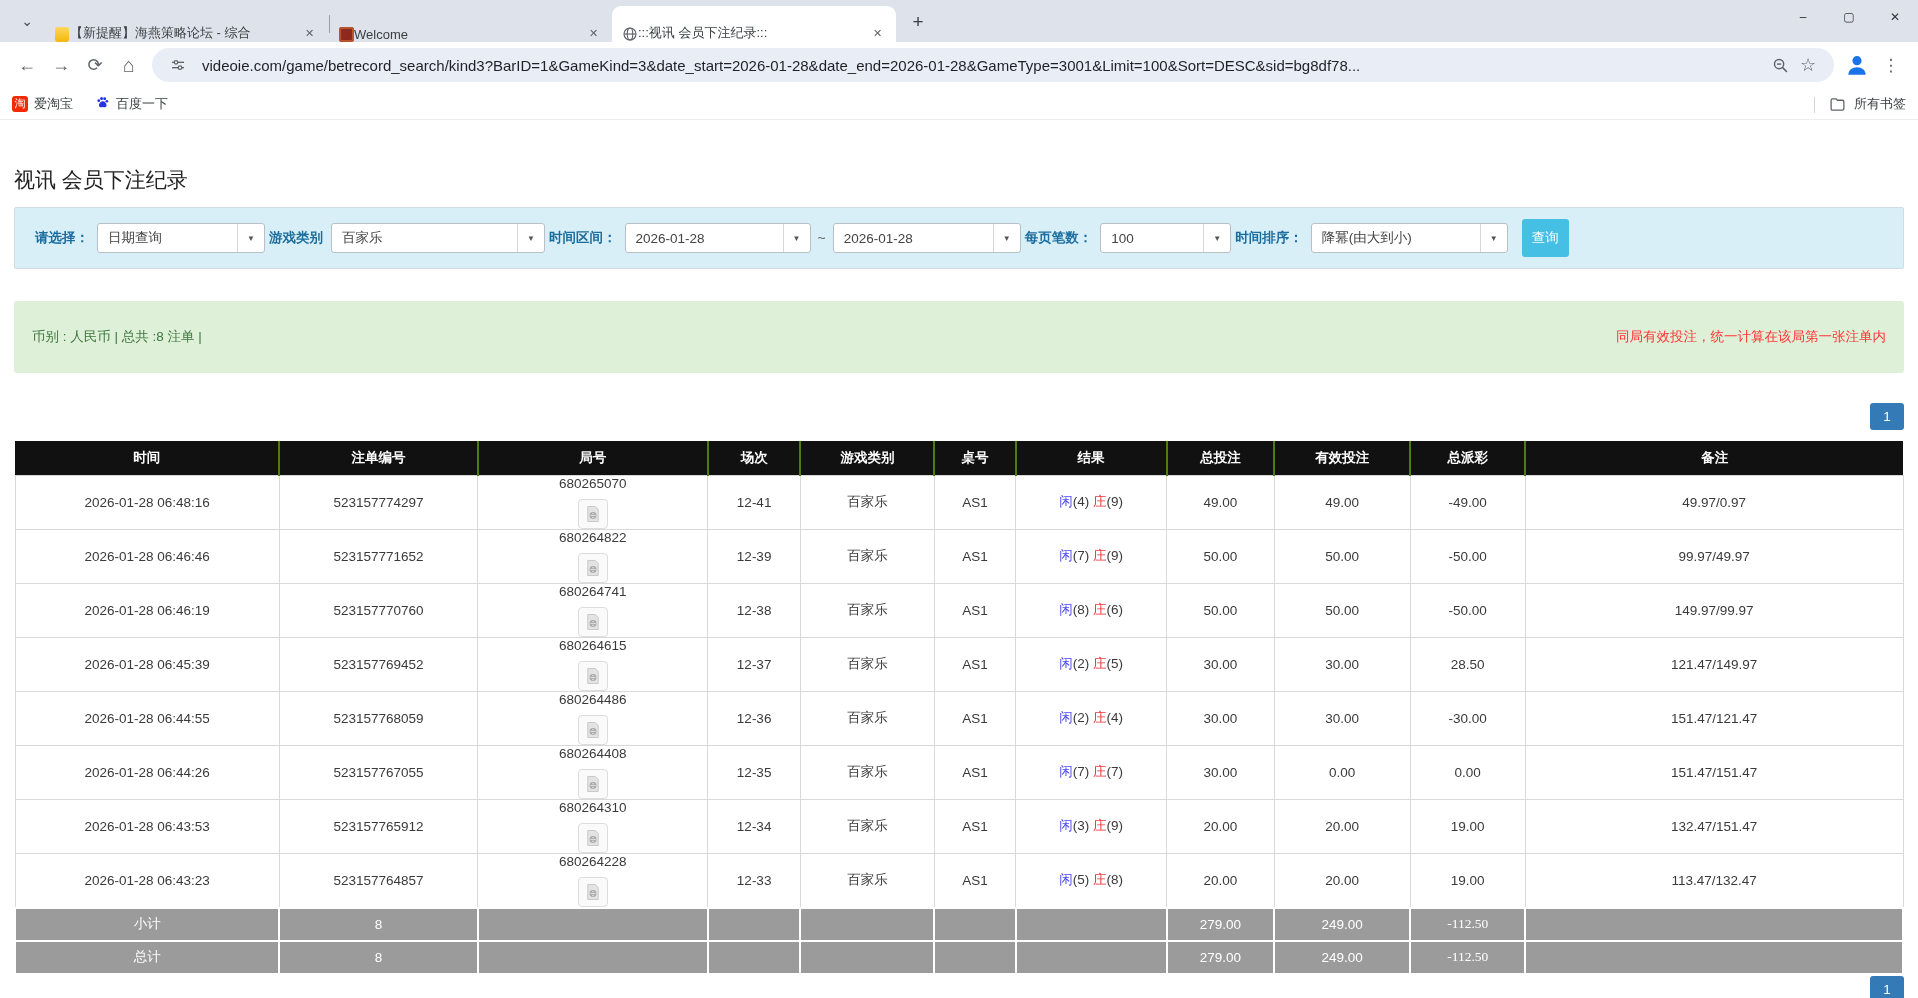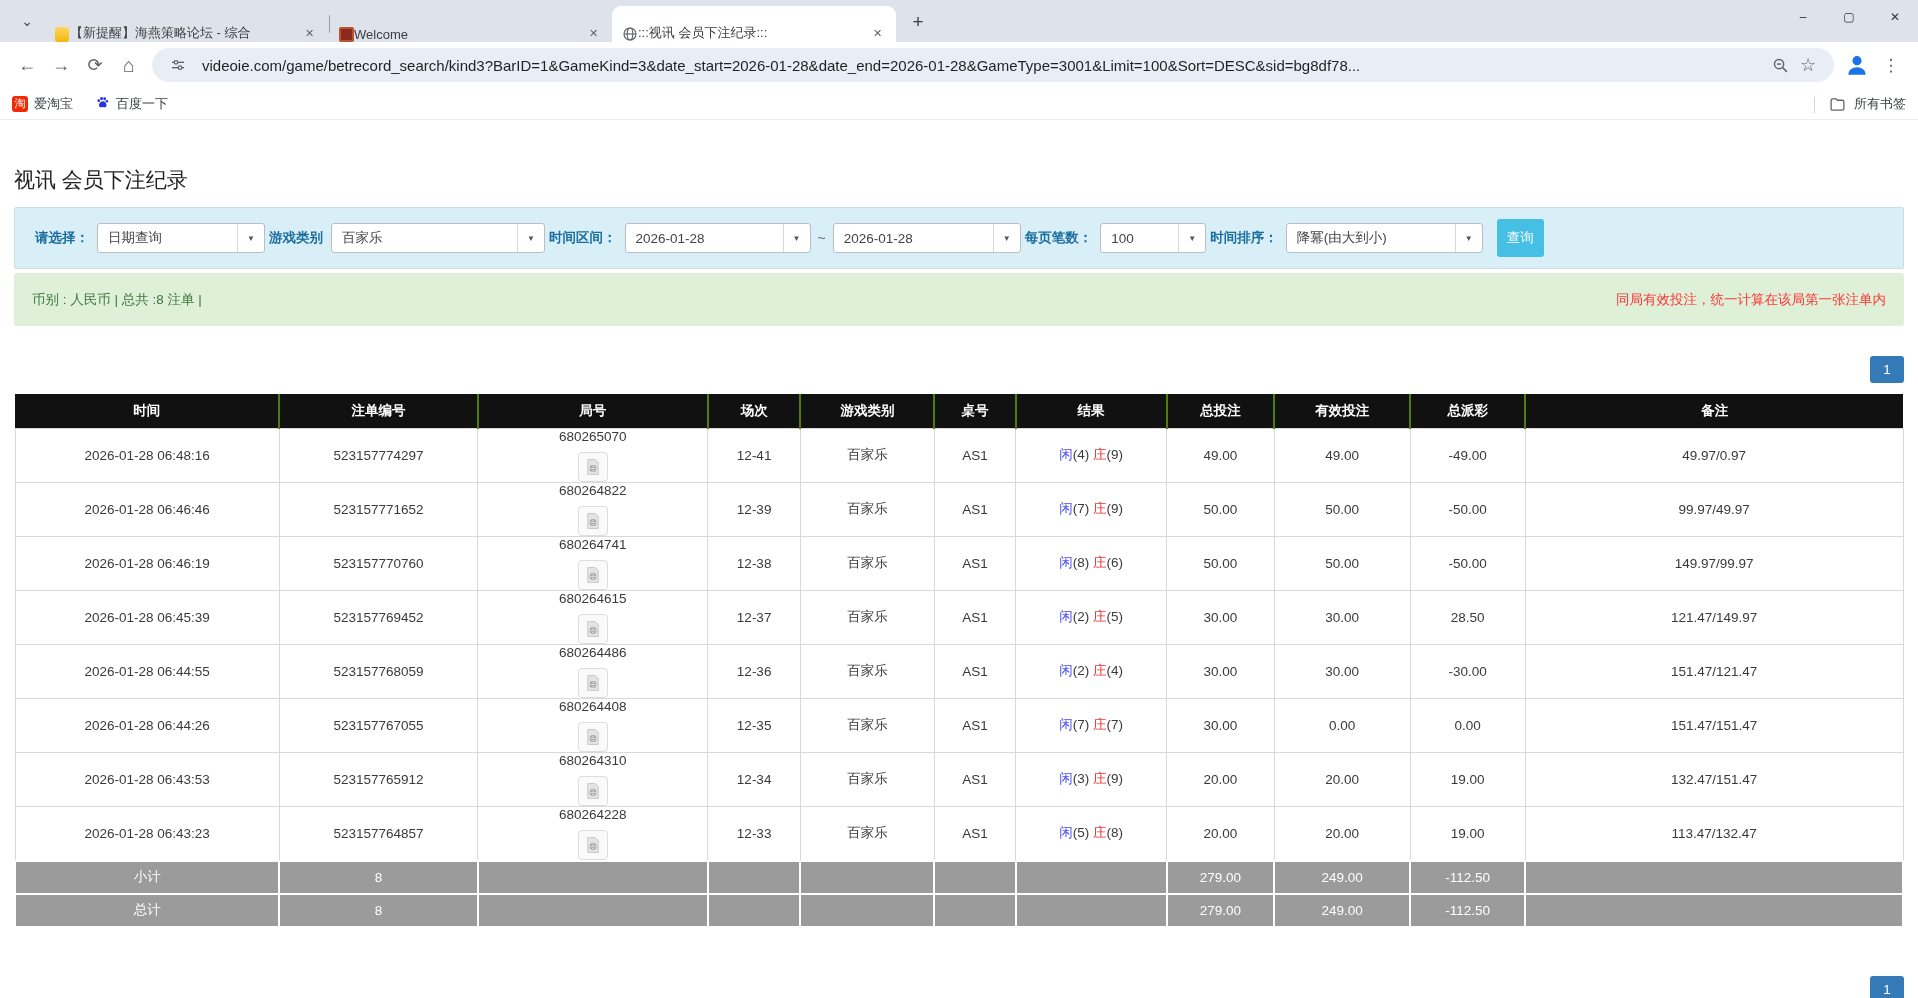--- a/index.html
+++ b/index.html
@@ -51,39 +51,39 @@
   .f-label { font-size:13.5px; font-weight:bold; color:#1b6d9e; margin:0 8px 0 4px; white-space:nowrap; }
   .dd { height:30px; background:#fff; border:1px solid #b9bfc4; border-radius:3px; display:flex; align-items:stretch;
     font-size:13.5px; color:#444; }
   .dd .dd-val { flex:1; display:flex; align-items:center; padding:0 10px; white-space:nowrap; overflow:hidden; }
   .dd .dd-arrow { width:27px; border-left:1px solid #d7d7d7; display:flex; align-items:center; justify-content:center;
     font-size:8px; color:#555; }
   .tilde { color:#666; font-size:14px; margin:0 7px; }
   .query-btn { width:47px; height:38px; margin-left:14px; background:#45bfe3; border:none; border-radius:3px;
     color:#fff; font-size:13.5px; cursor:pointer; font-family:inherit; }
 
-  .summary-bar { margin-top:4px; height:53px; background:#dff0d8; border-radius:3px; display:flex;
+  .summary-bar { margin-top:32px; height:72px; background:#dff0d8; border-radius:3px; display:flex;
     align-items:center; justify-content:space-between; padding:0 18px; }
   .summary-left { font-size:13.5px; color:#3c763d; }
   .summary-right { font-size:13.5px; color:#f33; }
 
   .pager-row { margin-top:30px; height:27px; display:flex; justify-content:flex-end; }
   .page-btn { min-width:34px; height:27px; background:#337ab7; border-radius:3px; color:#fff; font-size:13.5px;
     display:flex; align-items:center; justify-content:center; padding:0 6px; cursor:pointer; }
   .pager-bottom { position:absolute; right:14px; top:976px; }
 
   table.bet-table { width:100%; margin-top:11px; border-collapse:collapse; }
   .bet-table th { background:#111; color:#fff; font-size:13.5px; font-weight:bold; height:34px; border-left:2px solid #4d7c0f; }
   .bet-table th:first-child { border-left:none; }
   .bet-table td { height:54px; background:#fff; border:1px solid #d9d9d9; text-align:center;
     font-size:13.5px; color:#3a3a3a; }
   .bet-table tr.sumrow td { background:#9b9b9b; color:#fff; height:33px; border:2px solid #fff; }
   .blue { color:#3578e5; }
   .red { color:#ee2c2c; }
-  .sum-red { color:#e03535; }
+  .sum-red { color:#e03535;font-family:Liberation Serif, serif; }
   .res-b { color:#4a4af0; }
   .res-r { color:#e33; }
   .round-cell { display:inline-flex; align-items:center; gap:8px;flex-direction:column; }
   .video-btn { width:30px; height:30px; background:#fafafa; border:1px solid #ddd; border-radius:4px;
     display:inline-flex; align-items:center; justify-content:center; cursor:pointer; }
 
   
   .c0{width:14.0%} .c1{width:10.5%} .c2{width:12.2%} .c3{width:4.9%} .c4{width:7.1%} .c5{width:4.3%}
   .c6{width:8.0%} .c7{width:5.7%} .c8{width:7.2%} .c9{width:6.1%} .c10{width:20.0%}
 </style>
@@ -206,21 +206,21 @@
     <div class="dd" style="width:186px">
       <span class="dd-val">2026-01-28</span>
       <span class="dd-arrow">▼</span>
     </div>
     <span class="tilde">~</span>
     <div class="dd" style="width:188px">
       <span class="dd-val">2026-01-28</span>
       <span class="dd-arrow">▼</span>
     </div>
     <span class="f-label">每页笔数：</span>
-    <div class="dd" style="width:106px">
+    <div class="dd" style="width:131px">
       <span class="dd-val">100</span>
       <span class="dd-arrow">▼</span>
     </div>
     <span class="f-label">时间排序：</span>
     <div class="dd" style="width:197px">
       <span class="dd-val">降冪(由大到小)</span>
       <span class="dd-arrow">▼</span>
     </div>
     <button class="query-btn">查询</button>
   </div>

